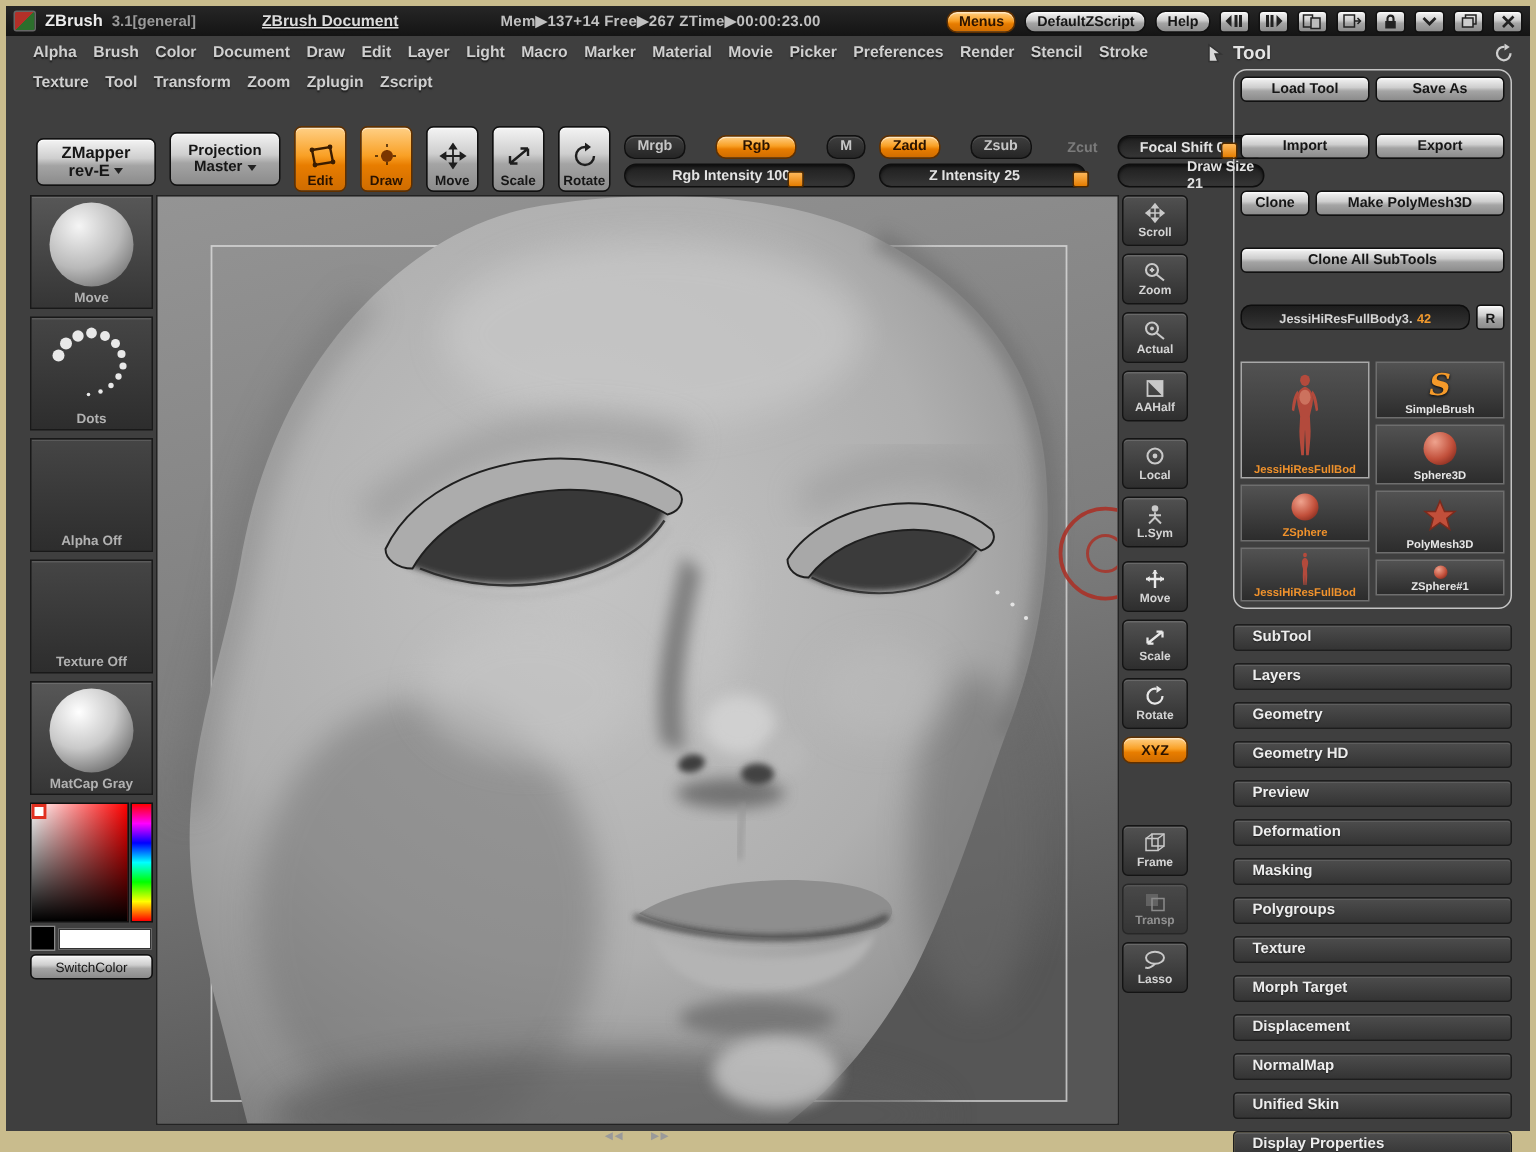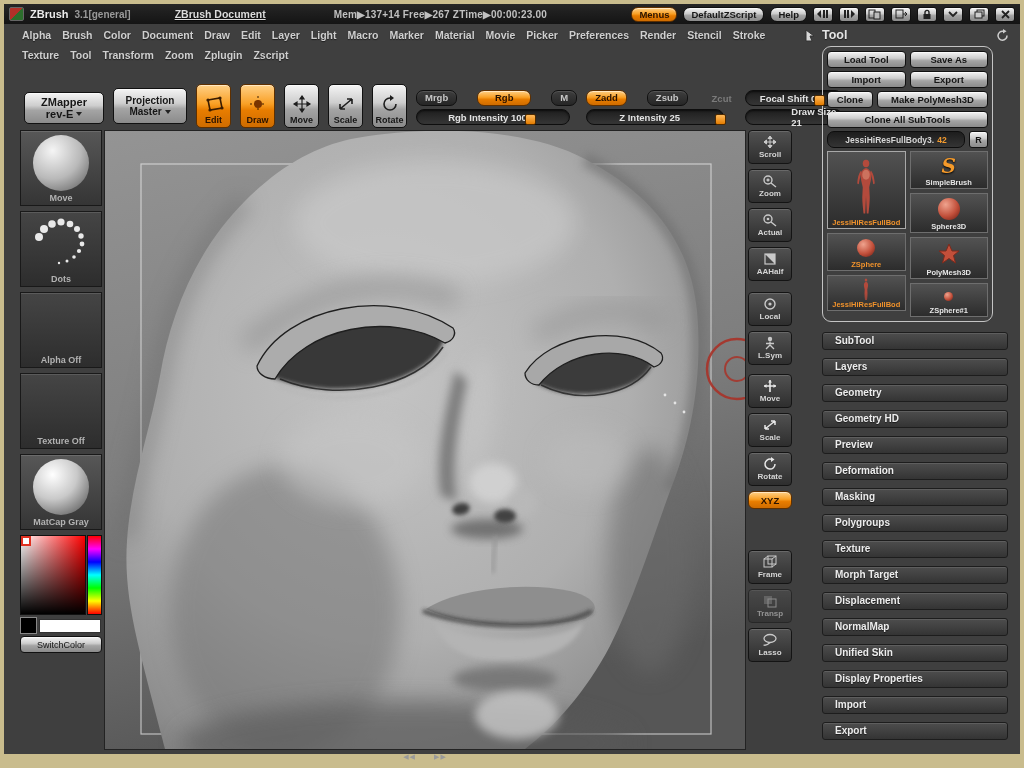--- a/index.html
+++ b/index.html
@@ -58,21 +58,21 @@
   
   .rstrip{position:absolute;left:744px;top:126px;width:44px;display:flex;flex-direction:column;gap:5px;}
   .rbtn{height:34px;border-radius:4px;background:linear-gradient(180deg,#515151,#2e2e2e);border:1px solid #141414;box-shadow:inset 0 1px 0 rgba(255,255,255,.14);display:flex;flex-direction:column;align-items:center;justify-content:center;gap:1px;box-sizing:border-box;}
   .rbtn .rlbl{font-size:8px;font-weight:bold;color:#d4d4d4;}
   .rxyz{height:16px;border-radius:6px;font-size:9.5px;font-weight:bold;display:flex;align-items:center;justify-content:center;}
   .dim{opacity:.55;}
   
   .tpanel{position:absolute;left:794px;top:22px;width:222px;bottom:4px;}
   .tphead{display:flex;align-items:center;gap:6px;padding:2px 10px 4px 6px;}
   .tptitle{color:#e4e4e4;font-size:12.5px;font-weight:bold;}
-  .tpcontainer{margin-left:24px;margin-right:27px;border:1px solid #c4c4c4;border-radius:9px;padding:4px;display:flex;flex-direction:column;gap:3px;}
+  .tpcontainer{margin-left:24px;margin-right:12px;border:1px solid #c4c4c4;border-radius:9px;padding:4px;display:flex;flex-direction:column;gap:21px;}
   .tprow{display:flex;gap:4px;}
   .tpb{height:15px;border-radius:4px;font-size:9.5px;font-weight:bold;display:flex;align-items:center;justify-content:center;flex:1;}
   .toolname{flex:1;height:15px;border-radius:7px;background:linear-gradient(180deg,#1d1d1d,#343434);border:1px solid #0d0d0d;color:#d6d6d6;font-size:8.5px;font-weight:bold;display:flex;align-items:center;justify-content:center;gap:3px;}
   .toolname b{color:#f29a2e;}
   .rsmall{width:17px;height:15px;border-radius:3px;font-size:9px;font-weight:bold;display:flex;align-items:center;justify-content:center;}
   .thumbs{display:flex;gap:4px;}
   .tcol{flex:1;display:flex;flex-direction:column;gap:4px;}
   .tcell{position:relative;background:linear-gradient(180deg,#525252,#2c2c2c);border:1px solid #6e6e6e;display:flex;flex-direction:column;align-items:center;justify-content:center;box-sizing:border-box;}
   .tcell .tlbl{position:absolute;left:0;right:0;bottom:1px;text-align:center;font-size:7.5px;font-weight:bold;color:#e6e6e6;white-space:nowrap;overflow:hidden;}
   .tcell .tlbl.or{color:#f0922c;}
@@ -548,21 +548,21 @@
           <div class="tcell" style="height:40px;">
             <span class="rb" style="width:22px;height:22px;margin-bottom:8px;"></span>
             <span class="tlbl">Sphere3D</span>
           </div>
           <div class="tcell" style="height:42px;">
             <svg width="24" height="24" viewBox="0 0 24 24" style="margin-bottom:8px;">
               <polygon points="12,2 15,9 22,9 16.5,13.5 18.5,21 12,16.5 5.5,21 7.5,13.5 2,9 9,9" fill="#c24f3a" stroke="#7c2a1c"></polygon>
             </svg>
             <span class="tlbl">PolyMesh3D</span>
           </div>
-          <div class="tcell" style="height:34px;">
+          <div class="tcell" style="height:24px;">
             <span class="rb" style="width:9px;height:9px;margin-bottom:8px;"></span>
             <span class="tlbl">ZSphere#1</span>
           </div>
         </div>
       </div>
     </div>
     <div class="sections">
 
     <div class="section-bar tsh">SubTool</div>
         <div class="section-bar tsh">Layers</div>

